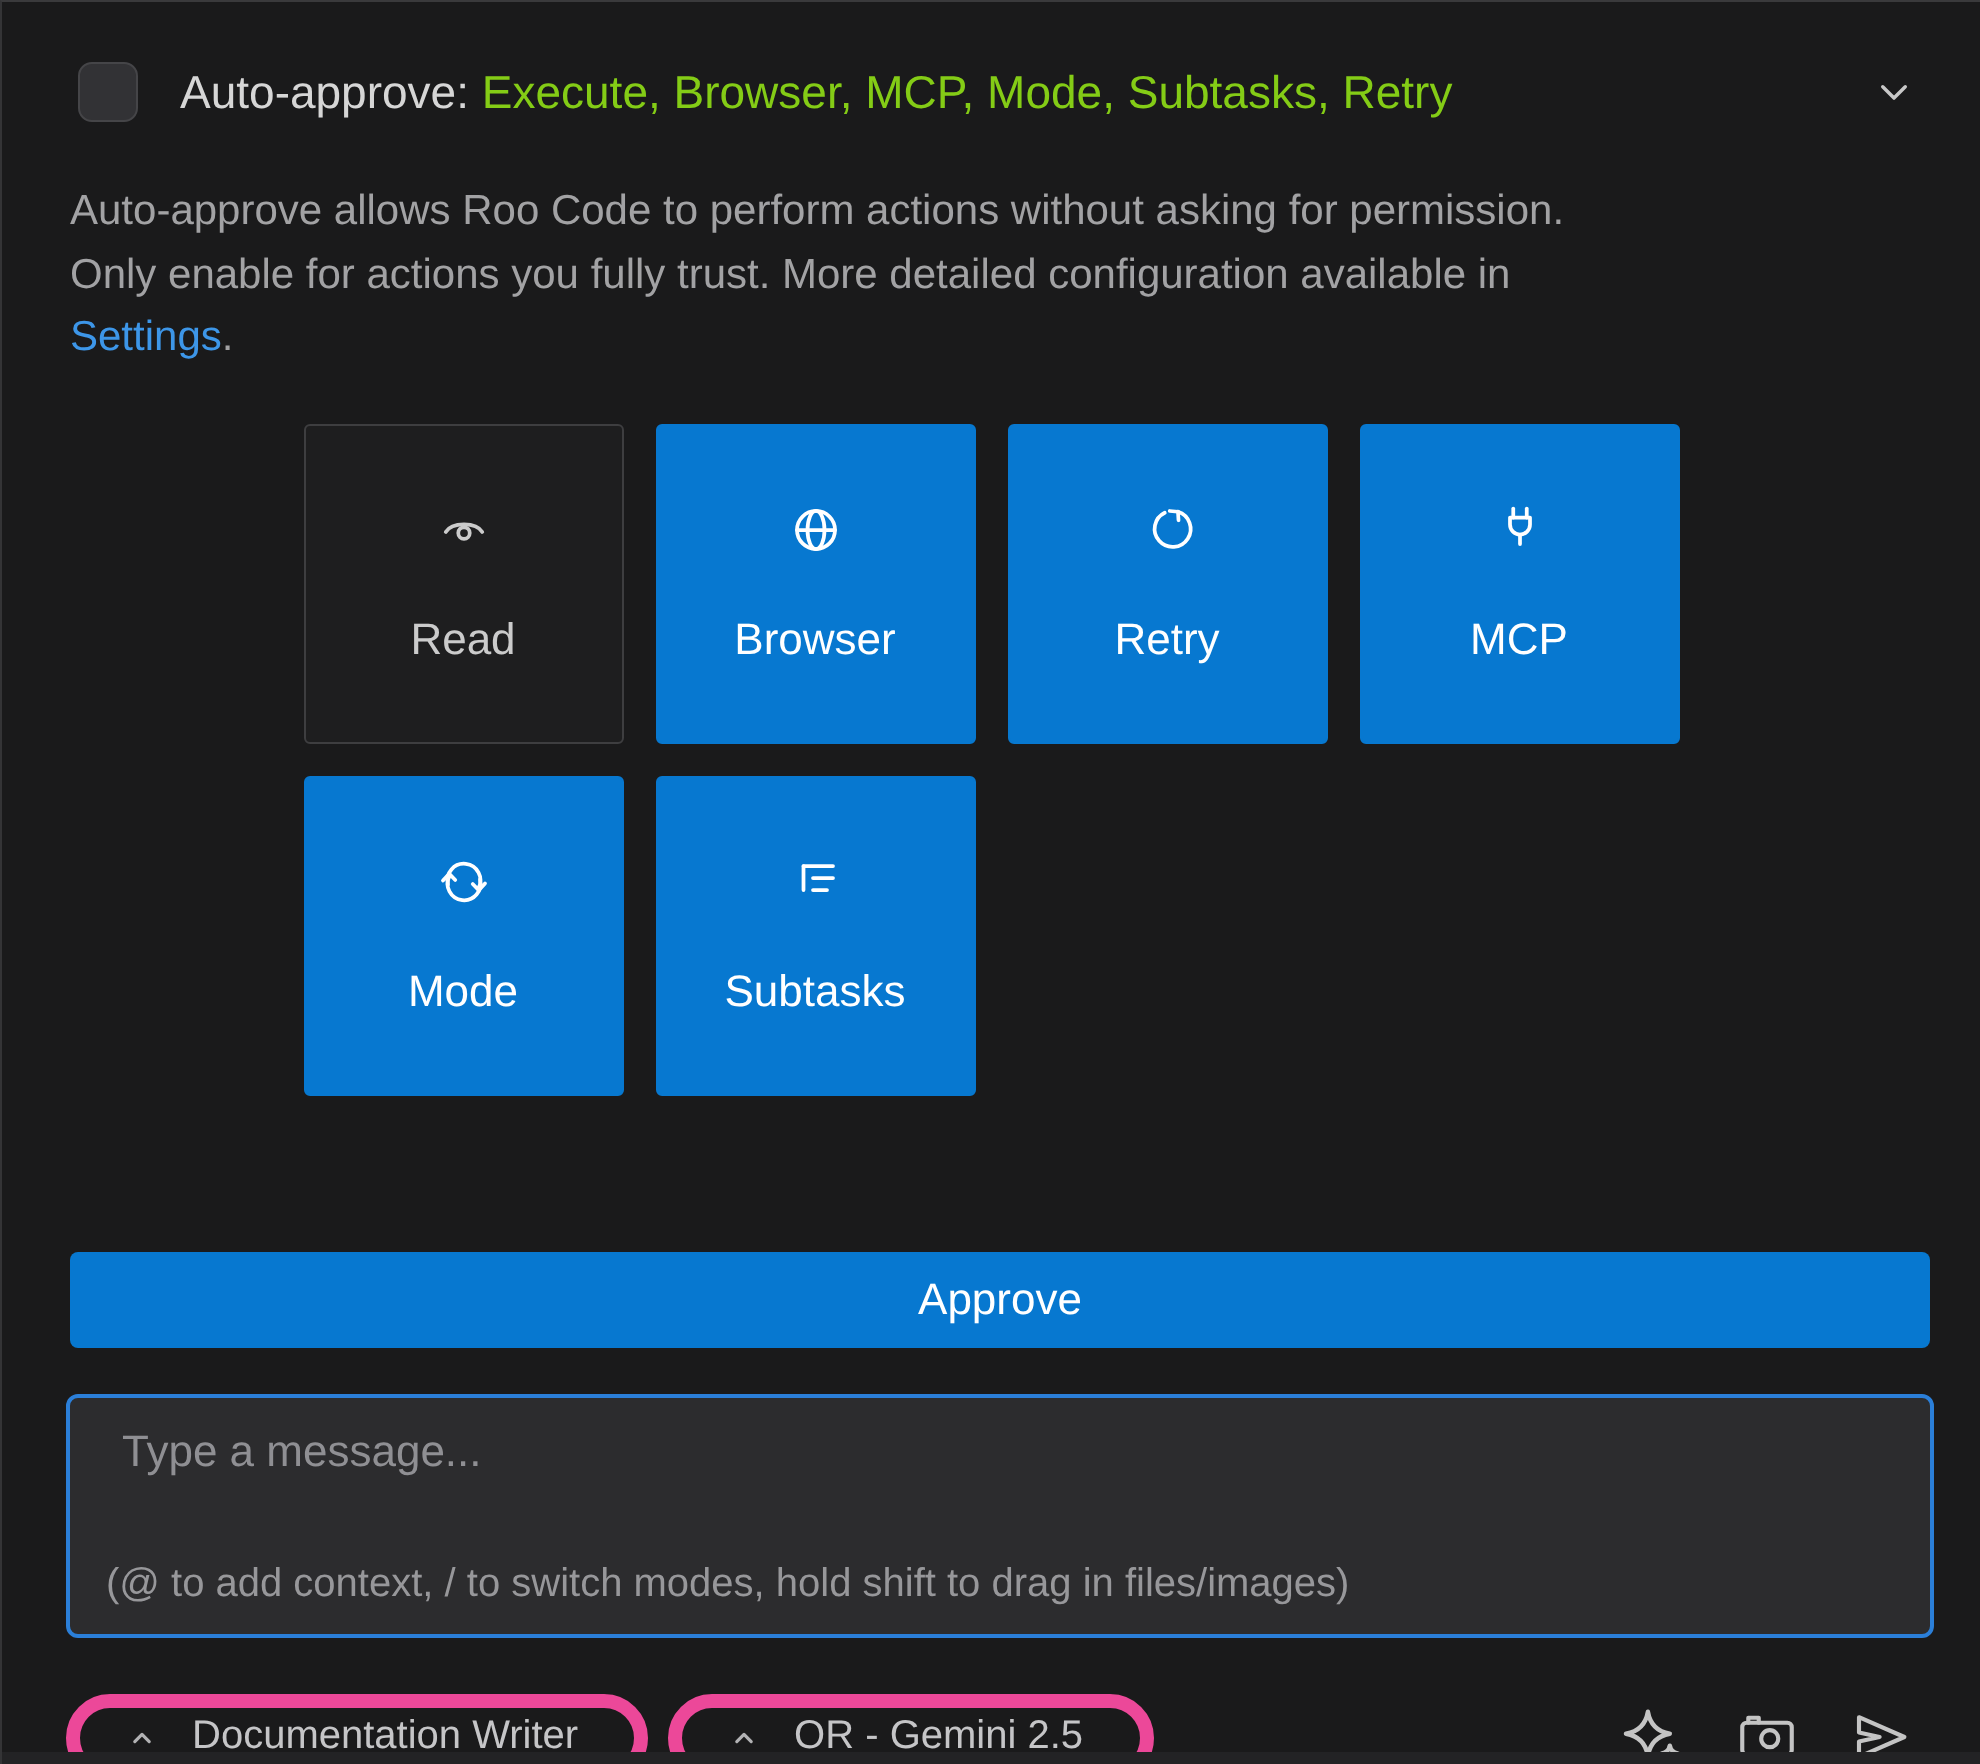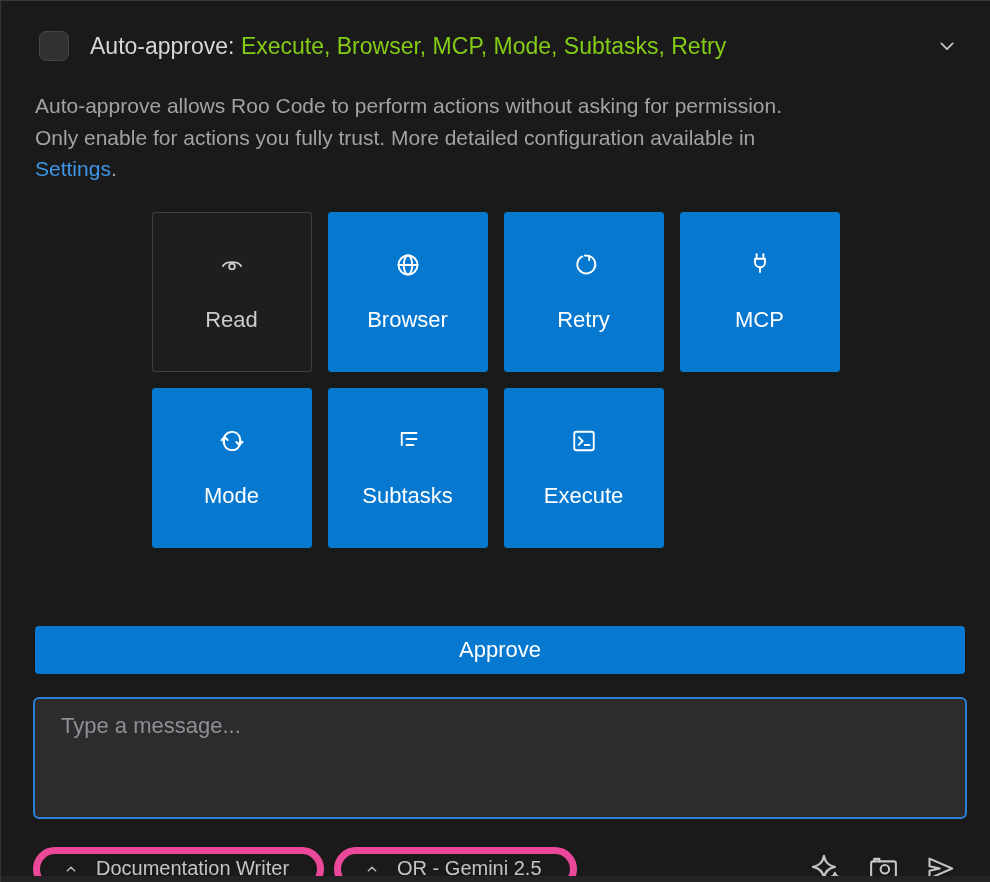--- a/index.html
+++ b/index.html
@@ -159,39 +159,30 @@
       <svg width="30" height="30" viewBox="0 0 24 24" class="icon-stroke">
         <path d="M7 5.6 V15.2"></path>
         <path d="M7 5.6 H18.8"></path>
         <path d="M10.8 10.4 H18.8"></path>
         <path d="M10.8 15.2 H16.4"></path>
       </svg>
     </span>
     <span>Subtasks</span>
   </button>
 
-  <button class="toggle active">
-    <span class="tog-icon">
-      <svg width="30" height="30" viewBox="0 0 24 24" class="icon-stroke">
-        <rect x="4.2" y="4.6" width="15.6" height="14.8" rx="1.8"></rect>
-        <path d="M7.8 9.0 L10.9 12 L7.8 15"></path>
-        <path d="M12.6 15.2 H16.4"></path>
-      </svg>
-    </span>
-    <span>Execute</span>
-  </button>
 
 </div>
 
 <div class="actions">
   <button class="act-btn act-approve">Approve</button>
 </div>
 
 <div class="composer">
   <textarea placeholder="Type a message..." style=""></textarea>
+  <div class="hint">(@ to add context, / to switch modes, hold shift to drag in files/images)</div>
 </div>
 
 <div class="footer">
   <button class="pill">
     <span class="caret">
       <svg width="16" height="14" viewBox="0 0 16 14" class="icon-stroke" style="stroke-width:1.6">
         <path d="M4.4 8.8 L8 5.2 L11.6 8.8"></path>
       </svg>
     </span>
     <span>Documentation Writer</span>

